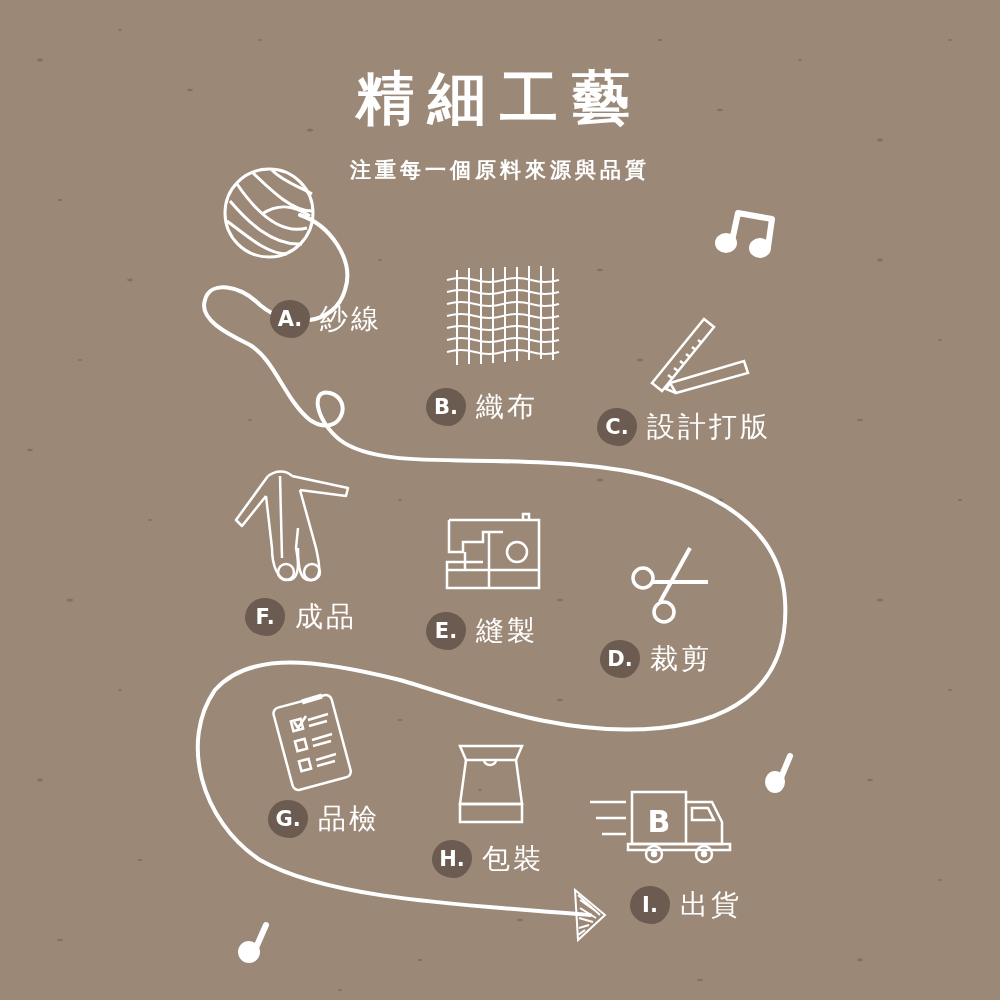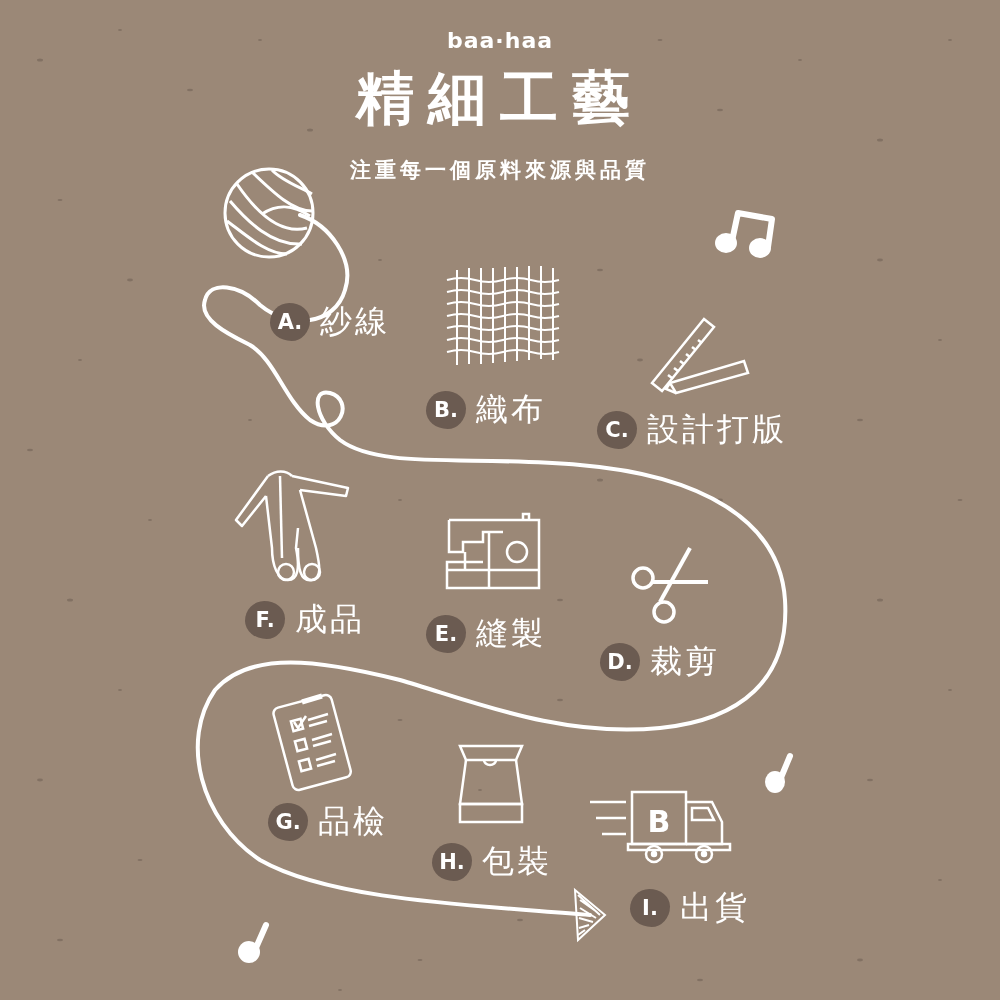--- a/index.html
+++ b/index.html
@@ -25,21 +25,21 @@
     left: 0; width: 1000px; text-align: center;
     color: #fff; font-size: 21px; font-weight: bold; letter-spacing: 4px;
   }
   .step { display: flex; align-items: center; gap: 10px; }
   .badge {
     width: 40px; height: 38px; border-radius: 48% 52% 46% 54% / 52% 46% 54% 48%;
     background: #6b5b51; color: #fff; display: flex; align-items: center; justify-content: center;
     font-size: 21px; font-weight: bold; font-family: "DejaVu Sans", sans-serif;
   }
   .step-label {
-    color: #fff; font-size: 32px; letter-spacing: 3px;
+    color: #fff; font-size: 28px; letter-spacing: 3px;
     font-family: "DejaVu Serif", serif; font-weight: normal;
   }
   svg { overflow: visible; }
 </style>
 </head>
 <body>
 
 <div class="canvas">
 
   <svg class="speckles" width="1000" height="1000">
@@ -99,21 +99,20 @@
              C790,680 740,720 660,728 C560,738 470,700 400,680
              C320,660 250,650 215,690 C180,740 200,820 260,860
              C330,900 470,905 590,915" fill="none" stroke="#fff" stroke-width="4" stroke-linecap="round"></path>
 
     <g stroke="#fff" stroke-width="2" fill="none">
       <path d="M575,890 L605,915 L578,940 Z"></path>
       <path d="M578,895 L600,915 M580,900 L597,912 M580,908 L596,918 M579,918 L593,922 M579,928 L589,925 M578,935 L585,930"></path>
     </g>
   </svg>
 
-  <div class="abs brand">baa·haa</div>
   <div class="abs subtitle" style="top:156px">注重每一個原料來源與品質</div>
   <div class="abs title">精細工藝</div>
 
   <svg class="abs" style="left:712px;top:205px" width="70" height="55">
     <ellipse cx="14" cy="38" rx="11" ry="10" fill="#fff"></ellipse>
     <ellipse cx="48" cy="43" rx="11" ry="10" fill="#fff"></ellipse>
     <path d="M20,36 L26,8 L60,14 L56,42" stroke="#fff" stroke-width="6" fill="none" stroke-linejoin="round"></path>
   </svg>
   <svg class="abs" style="left:762px;top:752px" width="40" height="45">
     <ellipse cx="13" cy="30" rx="10" ry="11" fill="#fff"></ellipse>

